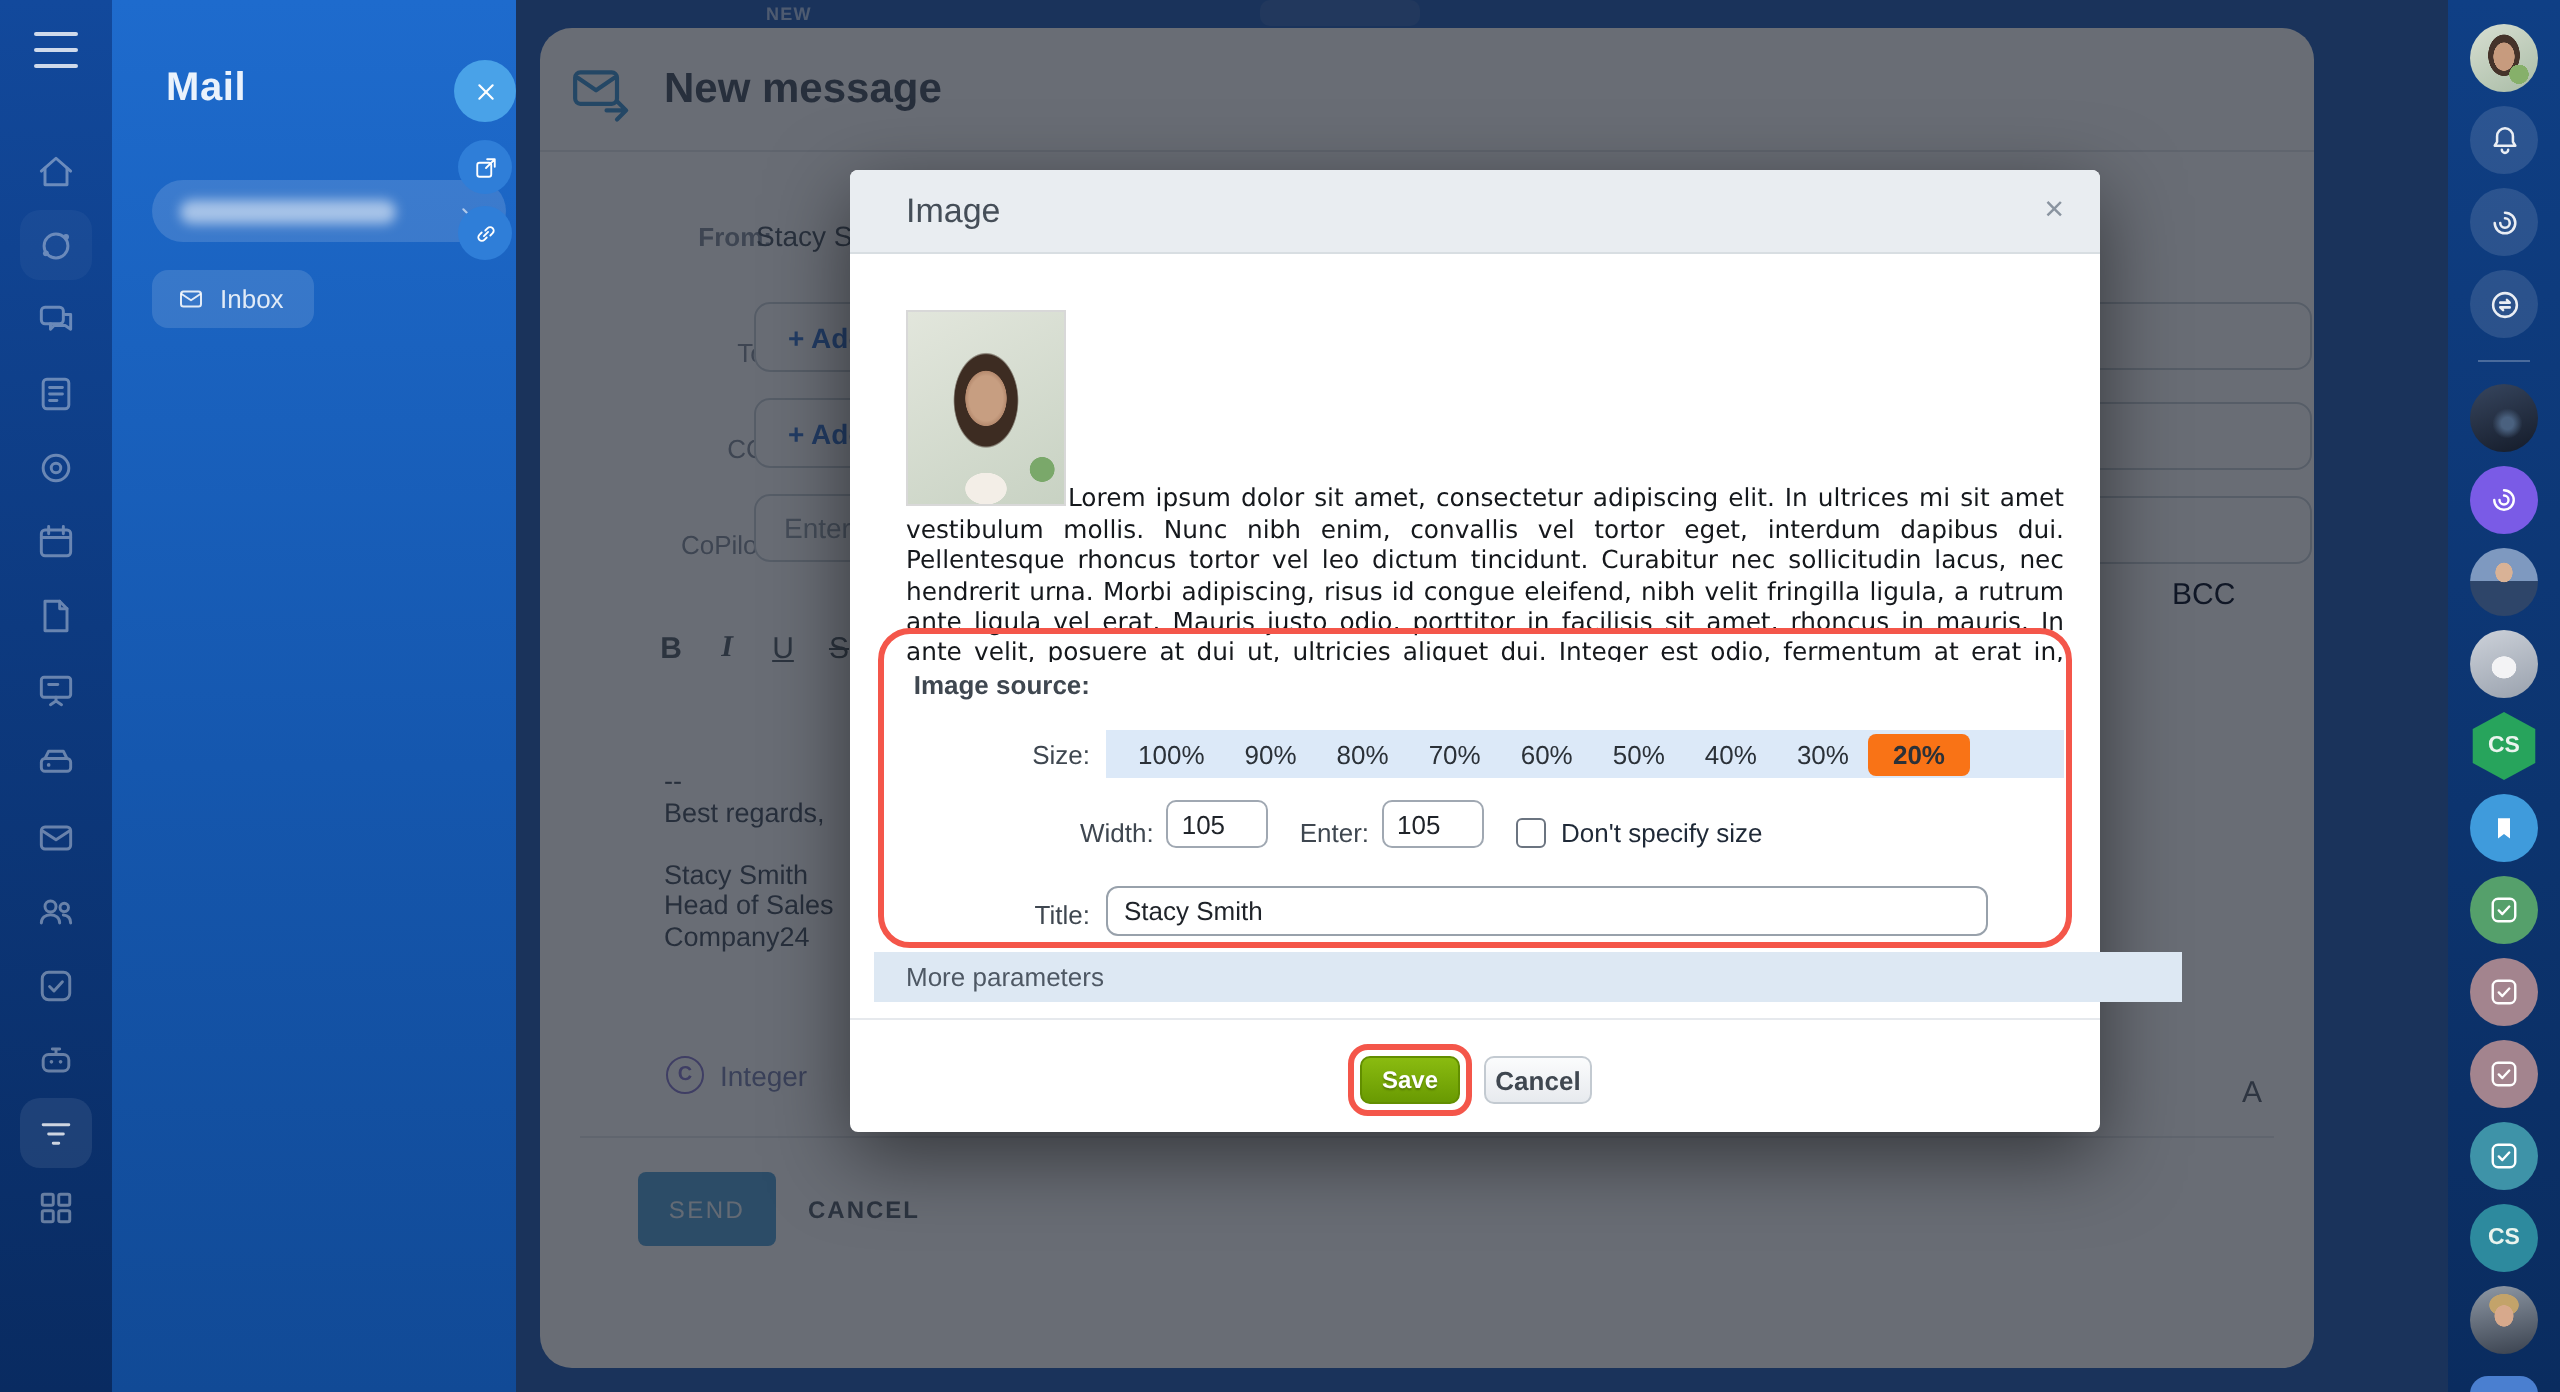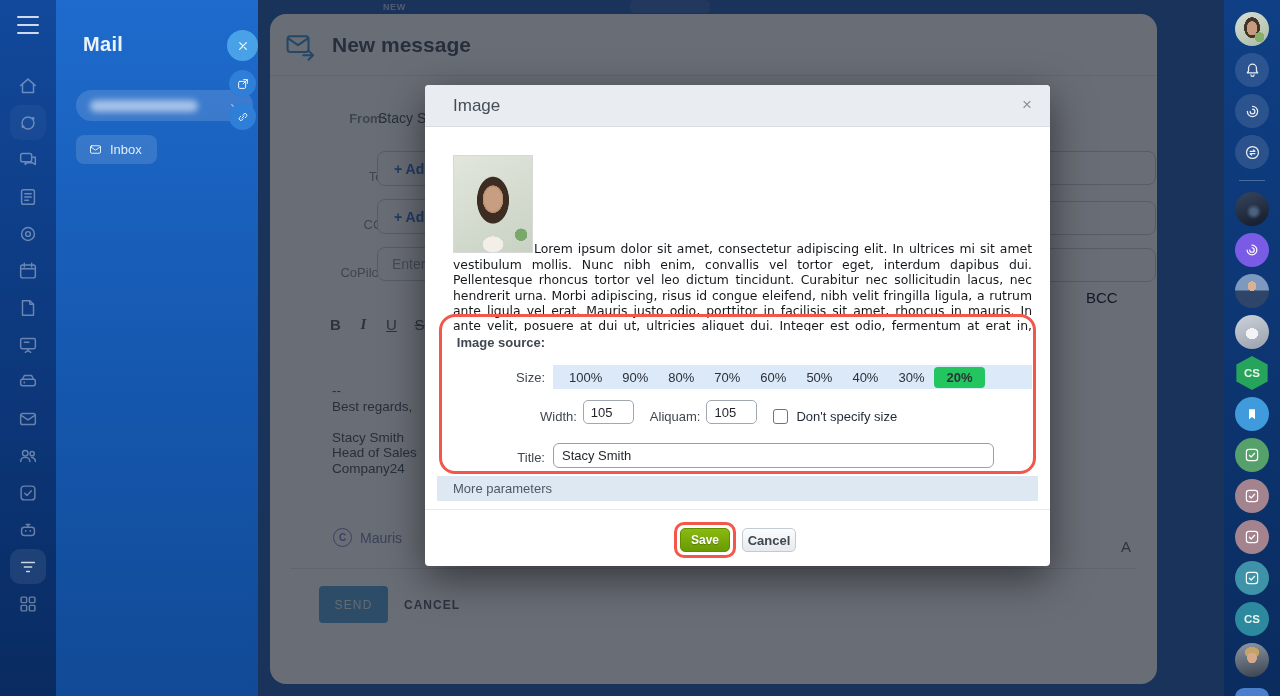--- a/index.html
+++ b/index.html
@@ -141,21 +141,21 @@
   .size-opt.sel{font-weight:700;padding:3px 12px}
   #wh-row{left:115px;top:315px;display:flex;align-items:flex-end;font-size:13px;color:#3f4750}
   .wh-input{width:42px;height:22px;border:1px solid #a0a8b2;border-radius:5px;font-size:13px;
     padding:0 0 0 7px;color:#1f2329;box-sizing:content-box;font-family:"Liberation Sans",sans-serif}
   #cb{width:13px;height:13px;border:1.5px solid #6b7480;border-radius:3px;background:#fff;
     margin:0 8px 0 16px;cursor:pointer}
   #title-label{top:365px}
   #title-input{left:128px;top:358px;width:441px;height:25px;border:1px solid #98a1ab;border-radius:6px;
     box-sizing:border-box;font-size:13px;padding-left:8px;color:#1f2329;
     font-family:"Liberation Sans",sans-serif}
-  #more-bar{left:12px;top:391px;width:601px;height:25px;background:#dde8f3;display:flex;
+  #more-bar{left:12px;top:391px;width:654px;height:25px;background:#dde8f3;display:flex;
     align-items:center;padding-left:16px;box-sizing:border-box;font-size:13px;color:#4e5864;cursor:pointer}
   #footer-line{left:0;top:424px;width:625px}
   #save-ring{left:249px;top:437px;width:62px;height:36px;border:3px solid #f4564a;border-radius:10px;
     box-sizing:border-box;pointer-events:none;z-index:6}
   #save-btn{left:255px;top:443px;width:50px;height:24px;border-radius:5px;cursor:pointer;
     background:linear-gradient(#8abb10,#699a02);border:1px solid #628e00;box-sizing:border-box;
     display:flex;align-items:center;justify-content:center;color:#fff;font-size:12px;font-weight:700;
     text-shadow:0 1px 1px rgba(0,0,0,.25)}
   #dcancel-btn{left:317px;top:443px;width:54px;height:24px;border-radius:5px;cursor:pointer;
     background:linear-gradient(#fbfcfd,#e7eaee);border:1px solid #c3cad1;box-sizing:border-box;
@@ -332,21 +332,21 @@
         <div>--</div>
         <div>Best regards,</div>
         <div>&nbsp;</div>
         <div>Stacy Smith</div>
         <div>Head of Sales</div>
         <div>Company24</div>
       </div>
 
     <div id="copilot-btn" class="abs">
       <span class="cico">C</span>
-      <span>Mauris</span>
+      <span>Integer</span>
     </div>
     <div id="font-size-btn" class="abs">A</div>
     <div id="editor-line" class="hline abs"></div>
     <div id="send-btn" class="abs">SEND</div>
     <div id="cancel-btn" class="abs">CANCEL</div>
   </div>
 </div>
 
 <div id="overlay" class="abs"></div>
 
@@ -453,27 +453,27 @@
   <div id="size-label" class="dlg-label abs">Size:</div>
   <div id="size-bar" class="abs">
       <span class="size-opt">100%</span>
       <span class="size-opt">90%</span>
       <span class="size-opt">80%</span>
       <span class="size-opt">70%</span>
       <span class="size-opt">60%</span>
       <span class="size-opt">50%</span>
       <span class="size-opt">40%</span>
       <span class="size-opt">30%</span>
-      <span class="size-opt sel" style="background: #22c55e;">20%</span>
+      <span class="size-opt sel" style="background: #f97316;">20%</span>
     </div>
 
   <div id="wh-row" class="abs">
     <span>Width:</span>
     <input class="wh-input" style="margin-left: 6px;" value="105">
-    <span style="margin-left:16px">Aliquam:</span>
+    <span style="margin-left:16px">Enter:</span>
     <input class="wh-input" style="margin-left: 6px;" value="105">
     <span id="cb"></span>
     <span style="color:#1f2937">Don't specify size</span>
   </div>
 
   <div id="title-label" class="dlg-label abs">Title:</div>
   <input id="title-input" class="abs" value="Stacy Smith" style="">
 
   <div id="more-bar" class="abs">More parameters</div>
   <div id="footer-line" class="hline abs"></div>

